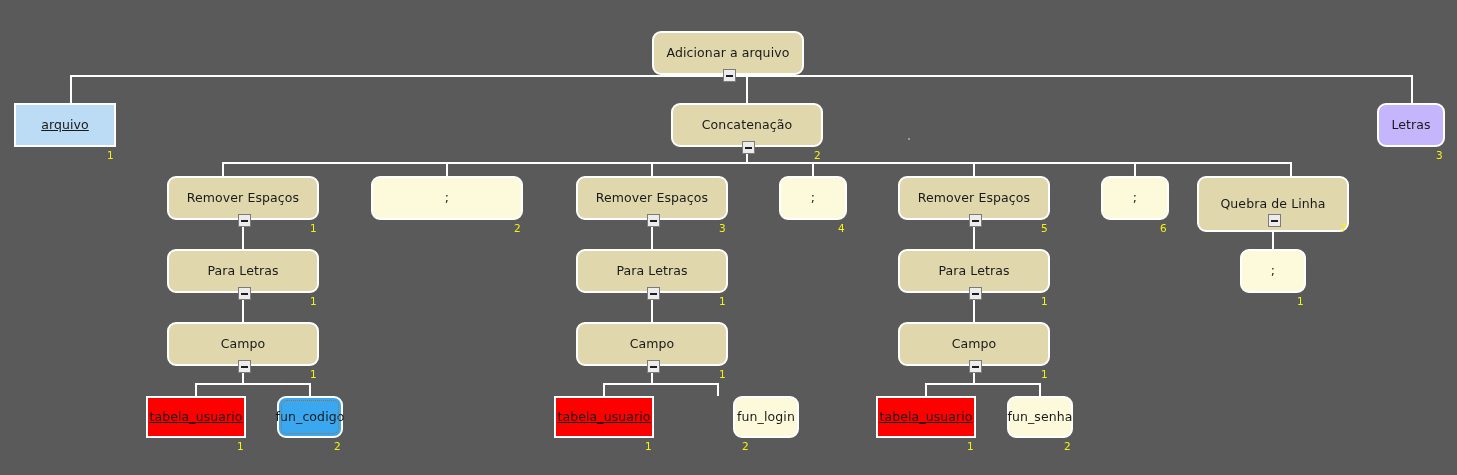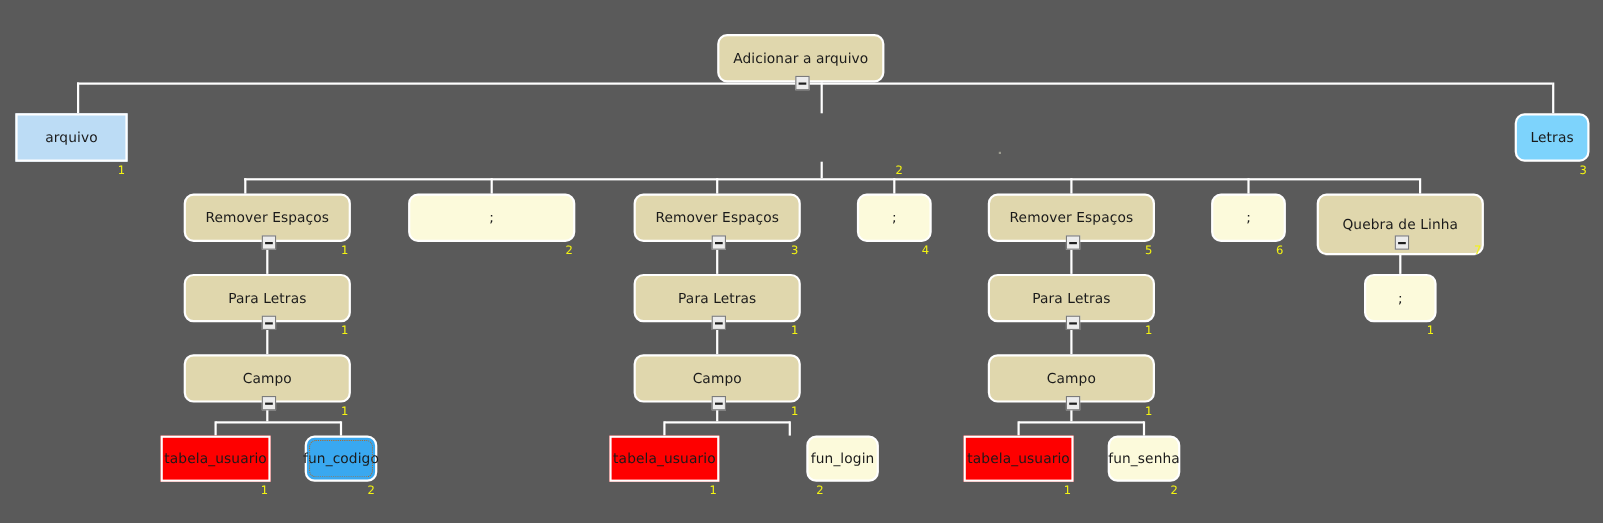--- a/index.html
+++ b/index.html
@@ -35,25 +35,25 @@
     text-align: left;
     border: 2px solid #ffffff;
     color: #1a1a1a;
     font-size: 12.5px;
     line-height: 1.15;
     letter-spacing: 0.1px;
     padding: 0 6px;
     user-select: none;
   }
   .node.rounded { border-radius: 9px; }
-  .node.sharp   { border-radius: 0; }
+  .node.sharp   { border-radius: 0; text-decoration: underline; }
 
   .n-tan   { background: #e0d7ad; }
   .n-cream { background: #fcfadb; }
-  .n-gray  { background: #7dd3fc; }
+  .n-gray  { background: #c4b5fd; }
   .n-blue  { background: #bcdcf5; }
   .n-red   { background: #fe0000; }
   .n-sel   { background: #39a8f0; }
 
   
   .node.selected::after {
     content: "";
     position: absolute;
     left: 2px; right: 2px; top: 2px; bottom: 2px;
     border: 1px dotted #b06a28;
@@ -139,20 +139,26 @@
     <div class="node rounded n-tan" style="left: 652px; top: 31px; width: 152px; height: 44px;">
       <span>Adicionar a arquivo</span>
       <div class="collapse" style="left: 69px; top: 36px;">
         <i></i>
       </div>
     </div>
     <div class="node sharp n-blue" style="left: 14px; top: 103px; width: 102px; height: 44px;">
       <span>arquivo</span>
     </div>
     <div class="idx" style="left: 107px; top: 150px;">1</div>
+    <div class="node rounded n-tan" style="left: 671px; top: 103px; width: 152px; height: 44px;">
+      <span>Concatenação</span>
+      <div class="collapse" style="left: 69px; top: 36px;">
+        <i></i>
+      </div>
+    </div>
     <div class="idx" style="left: 814px; top: 150px;">2</div>
     <div class="node rounded n-gray" style="left: 1377px; top: 103px; width: 68px; height: 44px;">
       <span>Letras</span>
     </div>
     <div class="idx" style="left: 1436px; top: 150px;">3</div>
     <div class="node rounded n-tan" style="left: 167px; top: 176px; width: 152px; height: 44px;">
       <span>Remover Espaços</span>
       <div class="collapse" style="left: 69px; top: 36px;">
         <i></i>
       </div>

